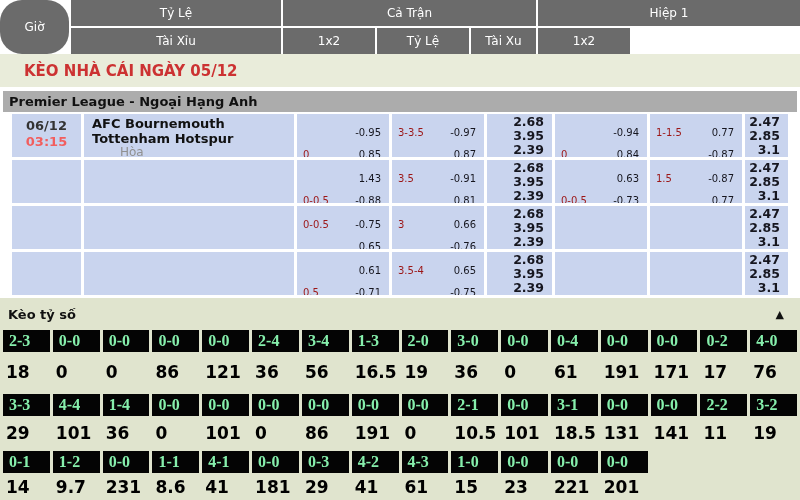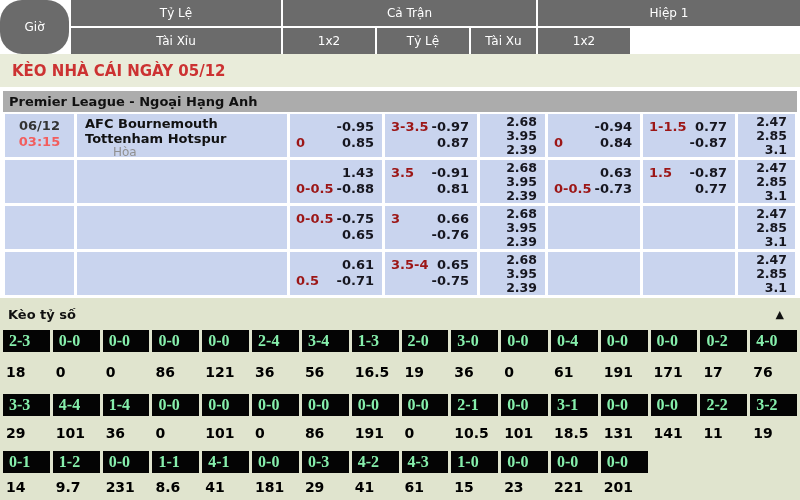--- a/index.html
+++ b/index.html
@@ -11,52 +11,52 @@
        grid-template-rows:26px 26px;gap:2px;background:#fff;}
   .hcell{background:#6b6b6b;color:#fff;display:flex;align-items:center;
          justify-content:center;font-size:12px;}
   .h-time{grid-row:1/3;grid-column:1;border-radius:22px;}
   .h-match{grid-row:1/3;grid-column:2;}
   .h-full{grid-row:1;grid-column:3/6;}
   .h-half{grid-row:1;grid-column:6/9;}
 
   
   .title{height:33px;background:#e9ecda;display:flex;align-items:center;
-         padding-left:12px;color:#cc3232;font-weight:bold;font-size:15px;}
+         padding-left:24px;color:#cc3232;font-weight:bold;font-size:15px;}
   .league{height:21px;margin:4px 3px 0;background:#acacac;display:flex;
           align-items:center;padding-left:6px;font-weight:bold;font-size:13px;color:#111;}
 
   
   #odds-grid{display:grid;grid-template-columns:69px 210px 92px 92px 65px 92px 92px 1fr;
-             grid-auto-rows:43px;gap:3px;padding:2px 5px 3px;background:#fff;}
+             grid-auto-rows:43px;gap:3px;padding:2px 12px 3px;background:#fff;}
   .ocell{background:#c9d4ee;overflow:hidden;}
   .tcell{text-align:center;padding-top:4px;font-weight:bold;font-size:13px;line-height:16px;}
   .mdate{color:#333;}
   .mtime{color:#f25e5e;}
   .mcell{padding:2px 0 0 8px;font-size:13px;}
   .team{font-weight:bold;color:#111;line-height:15px;white-space:nowrap;}
   .draw{color:#909090;font-size:12px;line-height:13px;margin-left:28px;}
   .pcell{padding:5px 8px 0 6px;}
-  .oline{display:flex;line-height:16px;font-weight:bold;font-size:13px;}
+  .oline{display:flex;line-height:16px;font-weight:normal;font-size:10px;margin-top:6px;}
   .hlabel{color:#9c1616;}
   .oval{margin-left:auto;color:#16161f;}
   .xcell{display:flex;flex-direction:column;justify-content:center;
          padding-right:8px;text-align:right;font-weight:bold;font-size:12.5px;
          line-height:14px;color:#16161f;}
 
   
   .score-wrap{background:#e0e4ce;height:210px;}
   .score-bar{height:32px;display:flex;align-items:center;justify-content:space-between;
              padding:0 16px 0 8px;font-weight:bold;font-size:13px;color:#111;}
   .tri{font-size:11px;color:#111;cursor:pointer;}
   .score-row{display:grid;grid-template-columns:repeat(16,1fr);gap:3px;
              padding:0 3px;margin-bottom:2px;}
   .sc{background:#040404;color:#86efac;font-weight:bold;font-size:16px;height:22px;
       display:flex;align-items:center;padding-left:6px;font-family:Liberation Serif, serif;}
-  .sv{font-weight:bold;font-size:14px;color:#000;display:flex;align-items:center;
+  .sv{font-weight:bold;font-size:17px;color:#000;display:flex;align-items:center;
       padding-left:3px;}
   .r0 .sv{height:40px;} .r1 .sv{height:33px;} .r2 .sv{height:27px;}
   .partial{margin-bottom:0;}
   .partial .sc{height:5px;padding:0;}
 </style>
 </head>
 <body>
 
 <div class="hdr">
   <div class="hcell h-time">Giờ</div>

